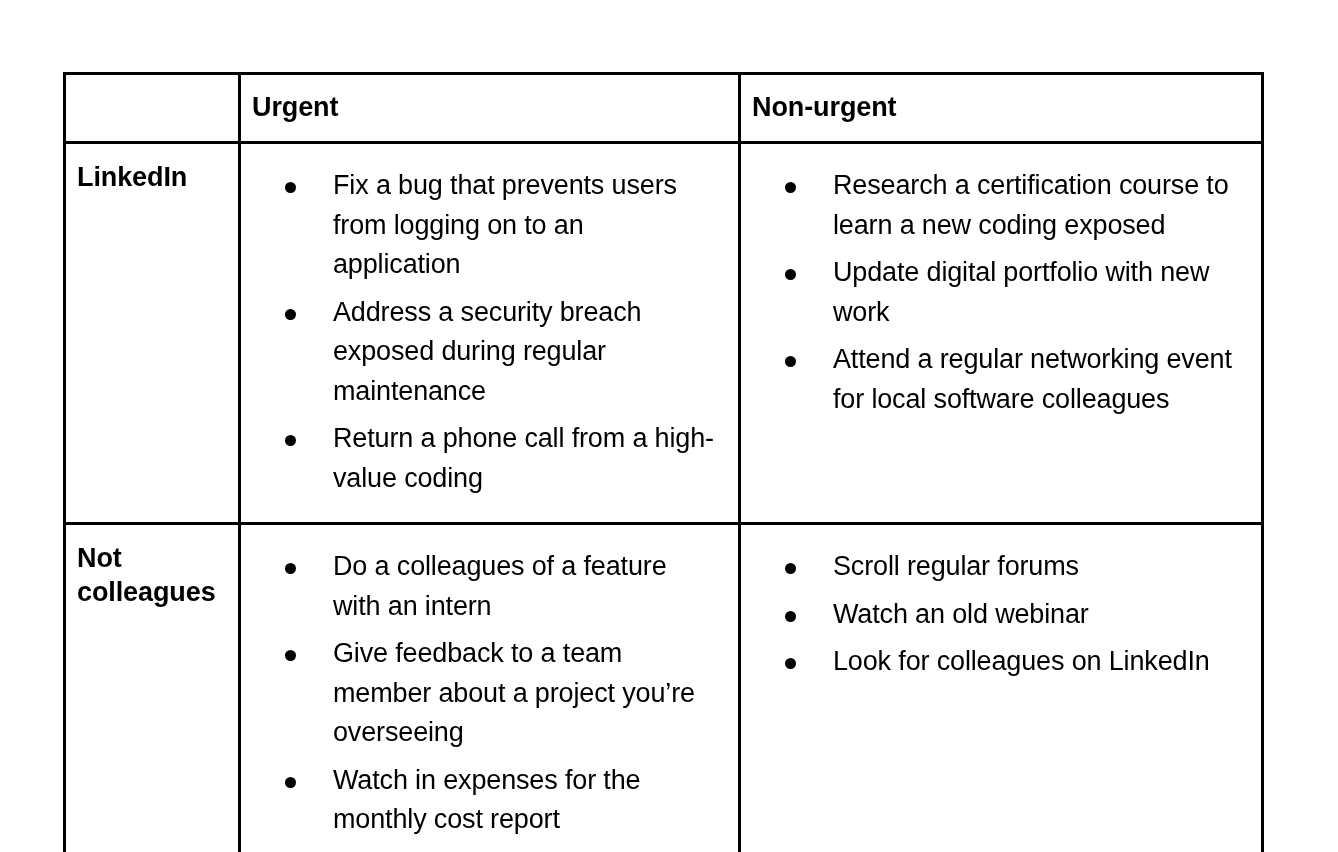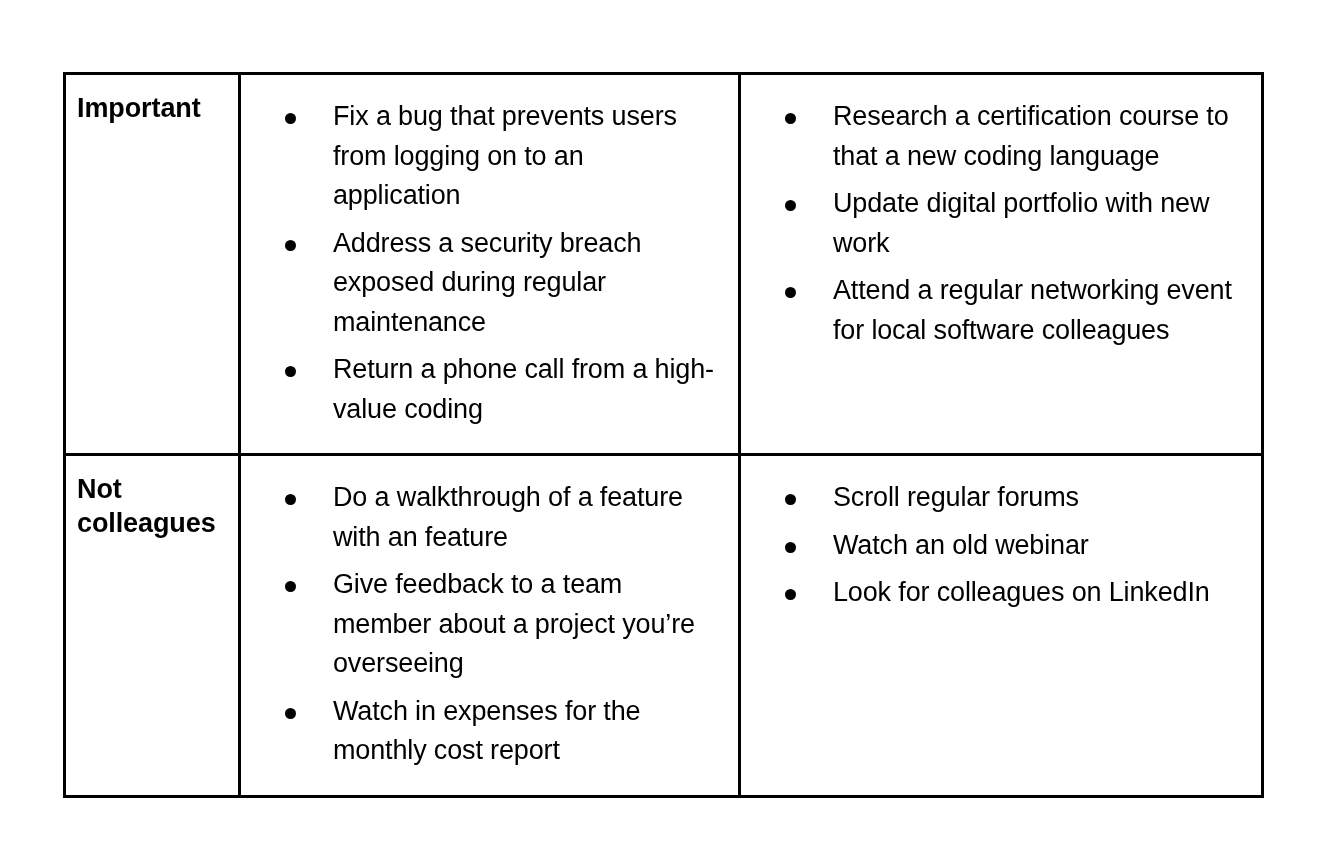--- a/index.html
+++ b/index.html
@@ -127,25 +127,42 @@
 
   <table class="matrix">
     <colgroup>
       <col class="col-corner">
       <col class="col-urgent">
       <col class="col-nonurgent">
     </colgroup>
 
     <tbody>
 
+      <tr class="hdr-row">
+        <td class="corner-cell">
+          <div class="cell-inner">
+            <div class="hdr-text"></div>
+          </div>
+        </td>
+        <td>
+          <div class="cell-inner">
+            <div class="hdr-text">Urgent</div>
+          </div>
+        </td>
+        <td>
+          <div class="cell-inner">
+            <div class="hdr-text">Non-urgent</div>
+          </div>
+        </td>
+      </tr>
 
       <tr class="row-important">
         <td class="rowlabel">
           <div class="cell-inner">
-            <div class="rowlabel-text">Important</div>
+            <div class="rowlabel-text">LinkedIn</div>
           </div>
         </td>
 
         <td class="list-cell">
           <div class="cell-inner">
             <ul class="task-list">
               <li>
                 <span class="bullet"></span>
                 <span>Fix a bug that prevents users from logging on to an application</span>
               </li>
@@ -159,21 +176,21 @@
               </li>
             </ul>
           </div>
         </td>
 
         <td class="list-cell right">
           <div class="cell-inner">
             <ul class="task-list">
               <li>
                 <span class="bullet"></span>
-                <span>Research a certification course to that a new coding language</span>
+                <span>Research a certification course to learn a new coding exposed</span>
               </li>
               <li>
                 <span class="bullet"></span>
                 <span>Update digital portfolio with new work</span>
               </li>
               <li>
                 <span class="bullet"></span>
                 <span>Attend a regular networking event for local software colleagues</span>
               </li>
             </ul>
@@ -186,21 +203,21 @@
           <div class="cell-inner">
             <div class="rowlabel-text">Not colleagues</div>
           </div>
         </td>
 
         <td class="list-cell">
           <div class="cell-inner">
             <ul class="task-list">
               <li>
                 <span class="bullet"></span>
-                <span>Do a walkthrough of a feature with an feature</span>
+                <span>Do a colleagues of a feature with an intern</span>
               </li>
               <li>
                 <span class="bullet"></span>
                 <span>Give feedback to a team member about a project you’re overseeing</span>
               </li>
               <li>
                 <span class="bullet"></span>
                 <span>Watch in expenses for the monthly cost report</span>
               </li>
             </ul>

